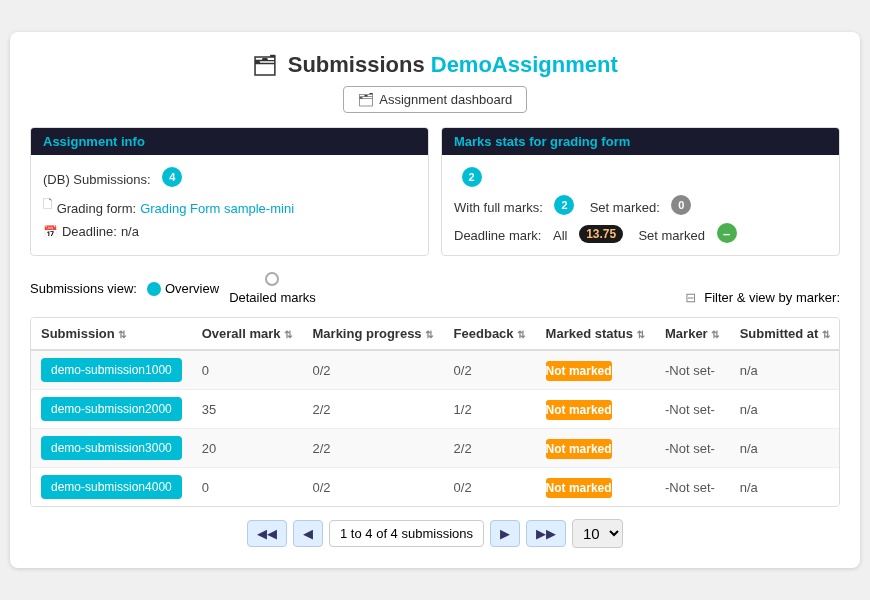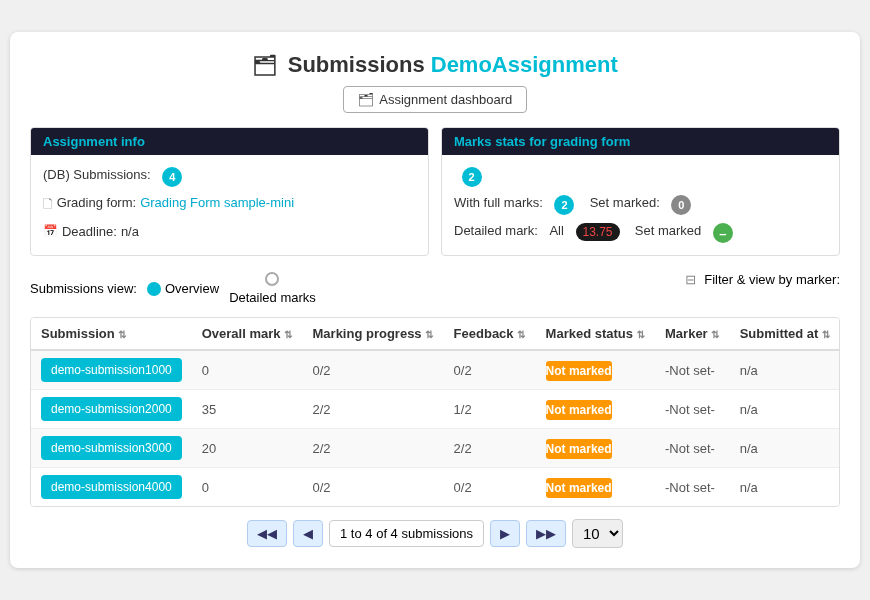--- a/index.html
+++ b/index.html
@@ -63,21 +63,21 @@
       font-size: 13px;
       font-weight: bold;
     }
     .info-card-body {
       padding: 8px 12px;
       font-size: 13px;
       color: #333;
     }
     .info-row {
       display: flex;
-      align-items: flex-start;
+      align-items: flex-end;
       padding: 4px 0;
       gap: 4px;
     }
     .info-row a {
       color: #00aacc;
       text-decoration: none;
     }
     .badge-circle {
       display: inline-flex;
       align-items: center;
@@ -88,41 +88,41 @@
       width: 20px;
       height: 20px;
       font-size: 11px;
       font-weight: bold;
     }
     .badge-dark {
       display: inline-flex;
       align-items: center;
       justify-content: center;
       background: #1a1a1a;
-      color: #ef4444;
+      color: #fdba74;
       border-radius: 10px;
       padding: 2px 7px;
       font-size: 12px;
-      font-weight: normal;
+      font-weight: bold;
     }
     .badge-green {
       display: inline-flex;
       align-items: center;
       justify-content: center;
       background: #4caf50;
       color: white;
       border-radius: 50%;
       width: 20px;
       height: 20px;
       font-size: 13px;
       font-weight: bold;
     }
     .view-controls {
       display: flex;
-      align-items: flex-start;
+      align-items: flex-end;
       justify-content: space-between;
       margin-bottom: 12px;
       font-size: 13px;
     }
     .view-left {
       display: flex;
       align-items: center;
       gap: 10px;
     }
     .view-right {
@@ -294,21 +294,21 @@
         <div class="info-row">
           <span>With full marks:</span>
           &nbsp;
           <span class="badge-circle">2</span>
           &nbsp;&nbsp;
           <span>Set marked:</span>
           &nbsp;
           <span class="badge-circle" style="background:#888;">0</span>
         </div>
         <div class="info-row">
-          <span>Detailed mark:</span>
+          <span>Deadline mark:</span>
           &nbsp;
           <span>All</span>
           &nbsp;
           <span class="badge-dark">13.75</span>
           &nbsp;&nbsp;
           <span>Set marked</span>
           &nbsp;
           <span class="badge-green">–</span>
         </div>
       </div>

